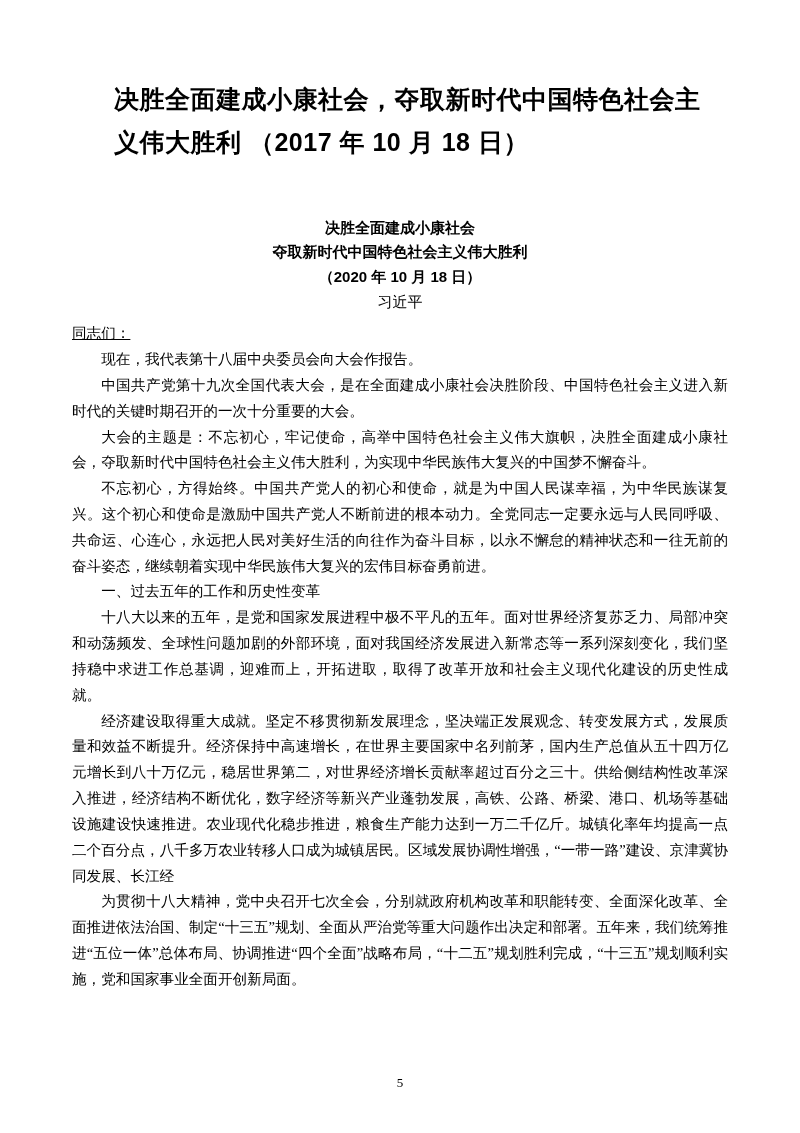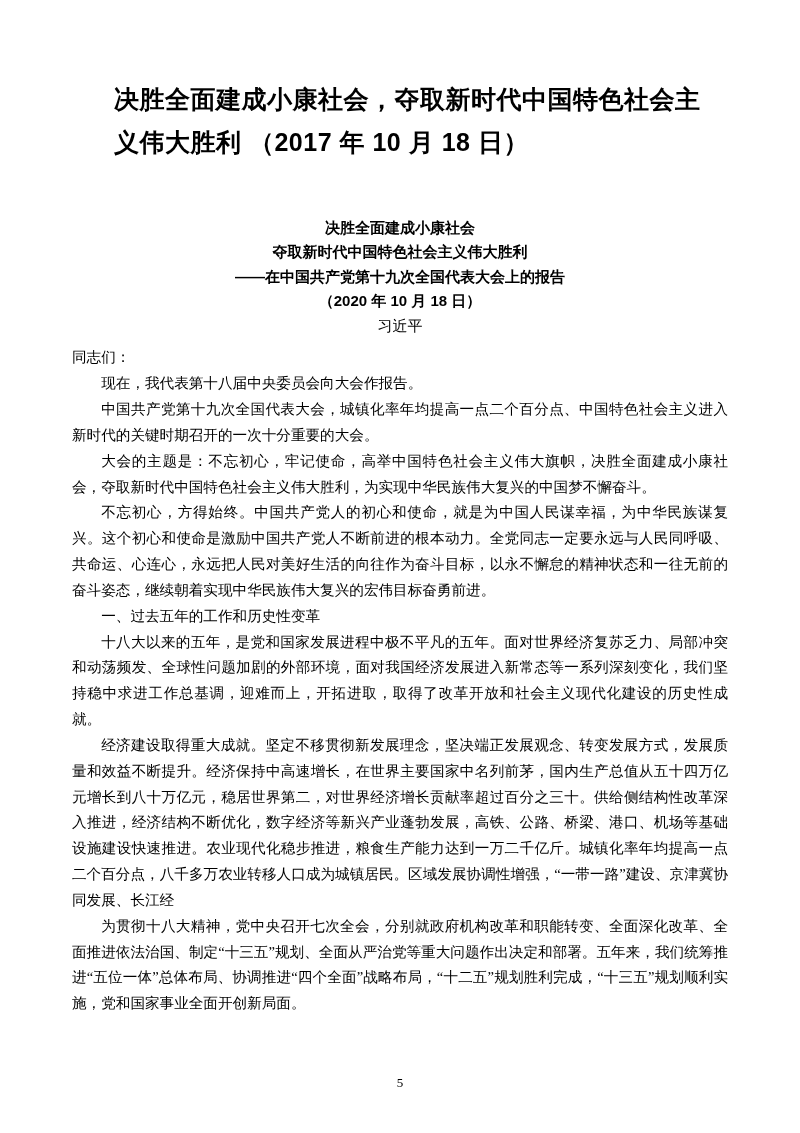--- a/index.html
+++ b/index.html
@@ -63,20 +63,21 @@
   }
   .body-text p {
     margin: 0;
     padding: 0;
   }
   .indent2 {
     text-indent: 2em;
   }
   .noindent {
     text-indent: 0;
+    text-decoration: underline;
   }
   .page-number {
     position: absolute;
     left: 0;
     right: 0;
     bottom: 42px;
     text-align: center;
     font-family: "Liberation Serif", "DejaVu Serif", serif;
     font-size: 13px;
   }
@@ -86,29 +87,28 @@
 
 <div class="page">
 
   <h1 class="doc-title">决胜全面建成小康社会，夺取新时代中国特色社会主义伟大胜利 （2017 年 10 月 18 日）</h1>
 
   <div class="spacer-after-title"></div>
 
   <div class="center-block">
     <span class="line">决胜全面建成小康社会</span>
     <span class="line">夺取新时代中国特色社会主义伟大胜利</span>
-    <span class="line dash-line">——在中国共产党第十九次全国代表大会上的报告</span>
     <span class="line">（2020 年 10 月 18 日）</span>
     <span class="author">习近平</span>
   </div>
 
   <div class="body-text">
     <p class="noindent">同志们：</p>
     <p class="indent2">现在，我代表第十八届中央委员会向大会作报告。</p>
-    <p class="indent2">中国共产党第十九次全国代表大会，城镇化率年均提高一点二个百分点、中国特色社会主义进入新时代的关键时期召开的一次十分重要的大会。</p>
+    <p class="indent2">中国共产党第十九次全国代表大会，是在全面建成小康社会决胜阶段、中国特色社会主义进入新时代的关键时期召开的一次十分重要的大会。</p>
     <p class="indent2">大会的主题是：不忘初心，牢记使命，高举中国特色社会主义伟大旗帜，决胜全面建成小康社会，夺取新时代中国特色社会主义伟大胜利，为实现中华民族伟大复兴的中国梦不懈奋斗。</p>
     <p class="indent2">不忘初心，方得始终。中国共产党人的初心和使命，就是为中国人民谋幸福，为中华民族谋复兴。这个初心和使命是激励中国共产党人不断前进的根本动力。全党同志一定要永远与人民同呼吸、共命运、心连心，永远把人民对美好生活的向往作为奋斗目标，以永不懈怠的精神状态和一往无前的奋斗姿态，继续朝着实现中华民族伟大复兴的宏伟目标奋勇前进。</p>
     <p class="indent2">一、过去五年的工作和历史性变革</p>
     <p class="indent2">十八大以来的五年，是党和国家发展进程中极不平凡的五年。面对世界经济复苏乏力、局部冲突和动荡频发、全球性问题加剧的外部环境，面对我国经济发展进入新常态等一系列深刻变化，我们坚持稳中求进工作总基调，迎难而上，开拓进取，取得了改革开放和社会主义现代化建设的历史性成就。</p>
     <p class="indent2">经济建设取得重大成就。坚定不移贯彻新发展理念，坚决端正发展观念、转变发展方式，发展质量和效益不断提升。经济保持中高速增长，在世界主要国家中名列前茅，国内生产总值从五十四万亿元增长到八十万亿元，稳居世界第二，对世界经济增长贡献率超过百分之三十。供给侧结构性改革深入推进，经济结构不断优化，数字经济等新兴产业蓬勃发展，高铁、公路、桥梁、港口、机场等基础设施建设快速推进。农业现代化稳步推进，粮食生产能力达到一万二千亿斤。城镇化率年均提高一点二个百分点，八千多万农业转移人口成为城镇居民。区域发展协调性增强，“一带一路”建设、京津冀协同发展、长江经</p>
     <p class="indent2">为贯彻十八大精神，党中央召开七次全会，分别就政府机构改革和职能转变、全面深化改革、全面推进依法治国、制定“十三五”规划、全面从严治党等重大问题作出决定和部署。五年来，我们统筹推进“五位一体”总体布局、协调推进“四个全面”战略布局，“十二五”规划胜利完成，“十三五”规划顺利实施，党和国家事业全面开创新局面。</p>
   </div>
 
   <div class="page-number">5</div>
 

